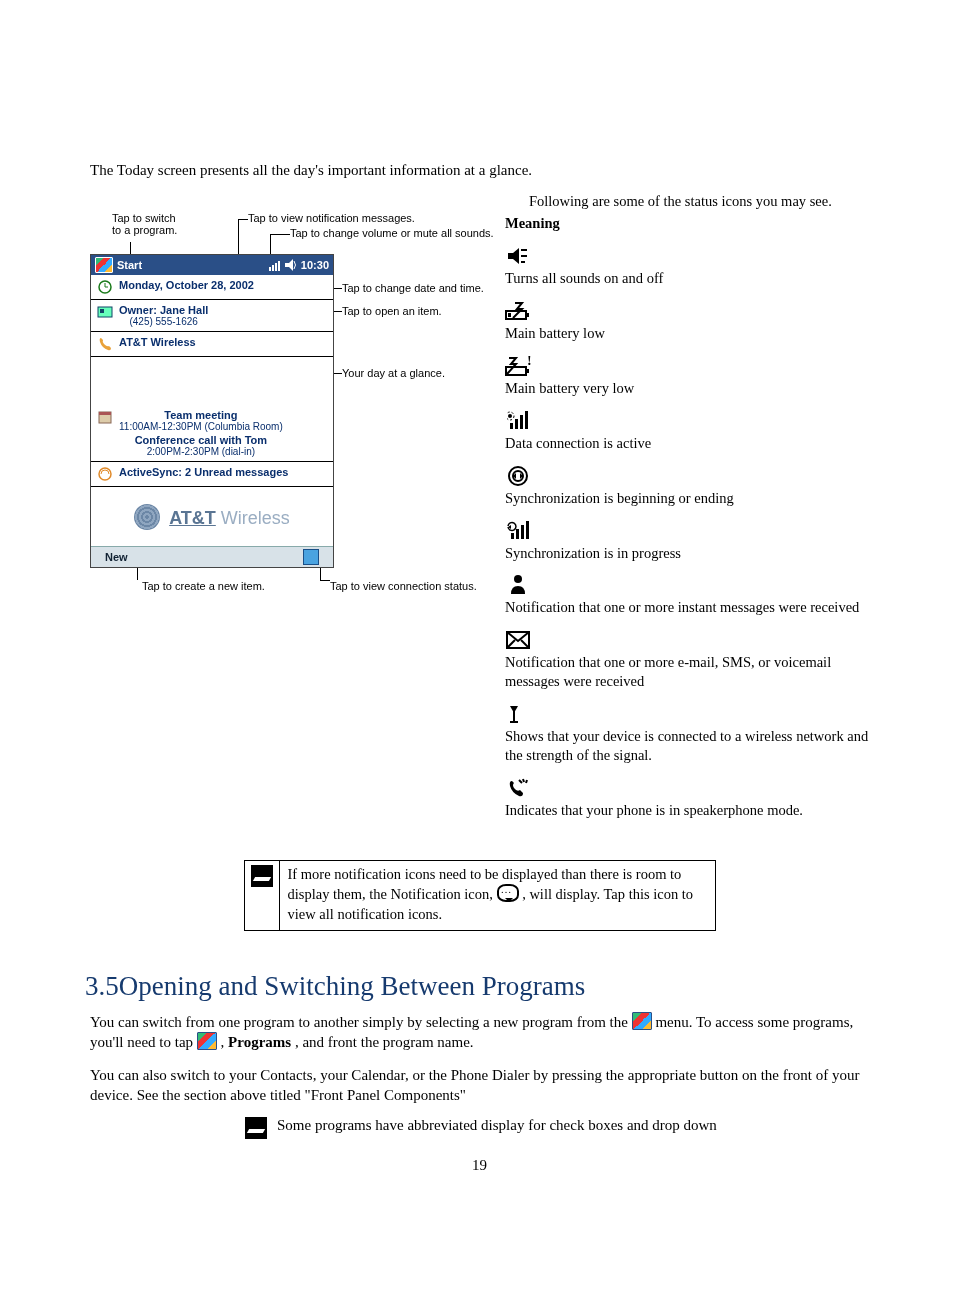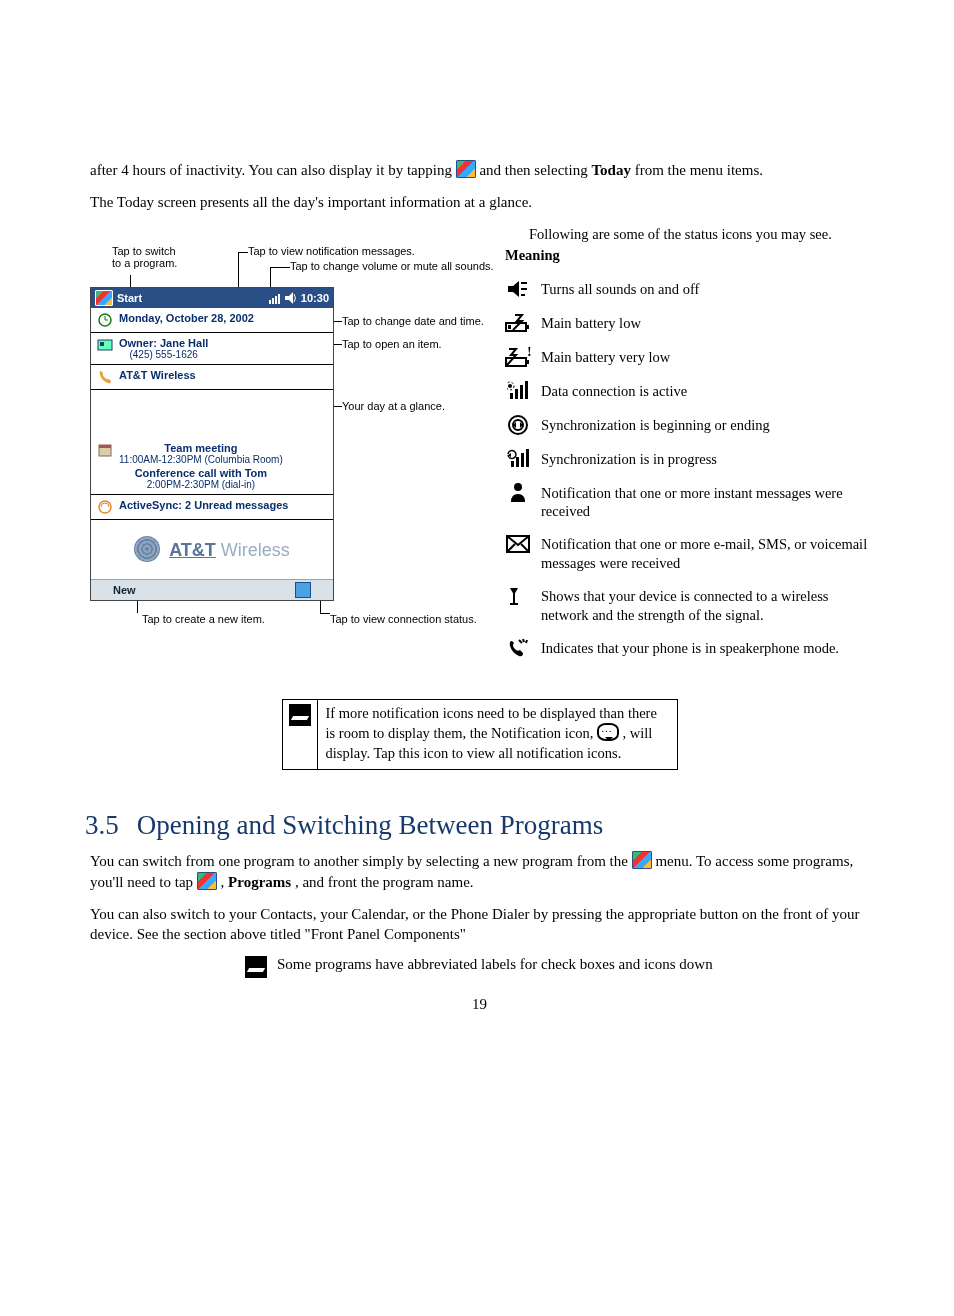--- a/index.html
+++ b/index.html
@@ -35,20 +35,21 @@
   .left-col { width: 405px; flex-shrink: 0; }
   .right-col { flex: 1; font-size: 14.5px; }
   .right-col .lead { margin: 0 0 2px 24px; }
   .right-col .hdr { font-weight: bold; margin: 0; }
   .legend-row {
     display: flex;
     align-items: flex-start;
     margin: 12px 0 10px 0;
     font-size: 14.5px;
     line-height: 1.3;
+    flex-direction: column;
   }
   .legend-row .ic {
     width: 26px; height: 22px;
     flex-shrink: 0;
     margin-right: 10px;
     display: flex; align-items: center; justify-content: center;
   }
   .legend-row .tx { padding-top: 2px; }
   svg { display: block; }
 
@@ -134,34 +135,34 @@
     width: 26px; height: 26px; border-radius: 50%;
     background: repeating-radial-gradient(circle,#6c87a6 0 2px,#8fa6c0 2px 4px);
     display: inline-block;
     margin-right: 4px;
     vertical-align: -6px;
   }
   .bottombar {
     height: 20px;
     border-top: 1px solid #8aa;
     display: flex; align-items: center;
-    padding: 0 22px;
+    padding: 0 14px;
     background: #d8e2e8;
   }
   .bottombar .new { font-weight: bold; font-size: 11px; color: #123; }
   .bottombar .sp { flex: 1; }
   .bottombar .conn {
     width: 14px; height: 14px;
     background: #4aa3e0;
     border: 1px solid #1a4f87;
   }
 
   .note-box {
     margin: 30px auto 0 auto;
-    width: 396px;
+    width: 472px;
     display: flex;
     font-size: 14.5px;
     line-height: 1.35;
     border-radius: 31px;
   }
   .note-box .cell-ic {
     width: 34px;
     border: 1px solid #000;
     border-right: none;
     display: flex;
@@ -210,48 +211,41 @@
     border-top-color: #000;
   }
 
   h2.section {
     font-weight: normal;
     font-size: 27px;
     color: #163a6e;
     margin: 40px 0 10px -5px;
     font-family: "Times New Roman", Times, serif;
   }
-  h2.section .num { margin-right: 18px; }
+  h2.section .num { margin-right: 0; }
 
   .simple-note {
     display: flex;
     align-items: flex-start;
     margin: 2px 0 0 155px;
     font-size: 15px;
   }
   .simple-note .note-glyph { margin-right: 10px; flex-shrink:0; }
 
   .pagenum {
     text-align: center;
     font-size: 15px;
     margin-top: 18px;
   }
 </style>
 </head>
 <body>
 
 <div class="page">
 
-  <p>
-    <span>after 4 hours of inactivity.  You can also display it by tapping </span>
-    <span class="win-icon"></span>
-    <span> and then selecting </span>
-    <b>Today</b>
-    <span> from the menu items.</span>
-  </p>
   <p>The Today screen presents all the day's important information at a glance.</p>
 
   <div class="two-col">
 
     <div class="left-col">
       <div class="shot-wrap">
 
         <div class="callout" style="left:22px; top:20px; width:110px; white-space:normal;">
           <span style="white-space:pre-line;">Tap to switch
 to a program.</span>
@@ -545,17 +539,17 @@
     <span class="win-icon"></span>
     <span>, </span>
     <b>Programs</b>
     <span>, and front the program name.</span>
   </p>
 
   <p>You can also switch to your Contacts, your Calendar, or the Phone Dialer by pressing the appropriate button on the front of your device.  See the section above titled "Front Panel Components"</p>
 
   <div class="simple-note">
     <div class="note-glyph"></div>
-    <div>Some programs have abbreviated labels for check boxes and icons down</div>
+    <div>Some programs have abbreviated display for check boxes and drop down</div>
   </div>
 
   <div class="pagenum">19</div>
 </div>
 
 </body></html>

